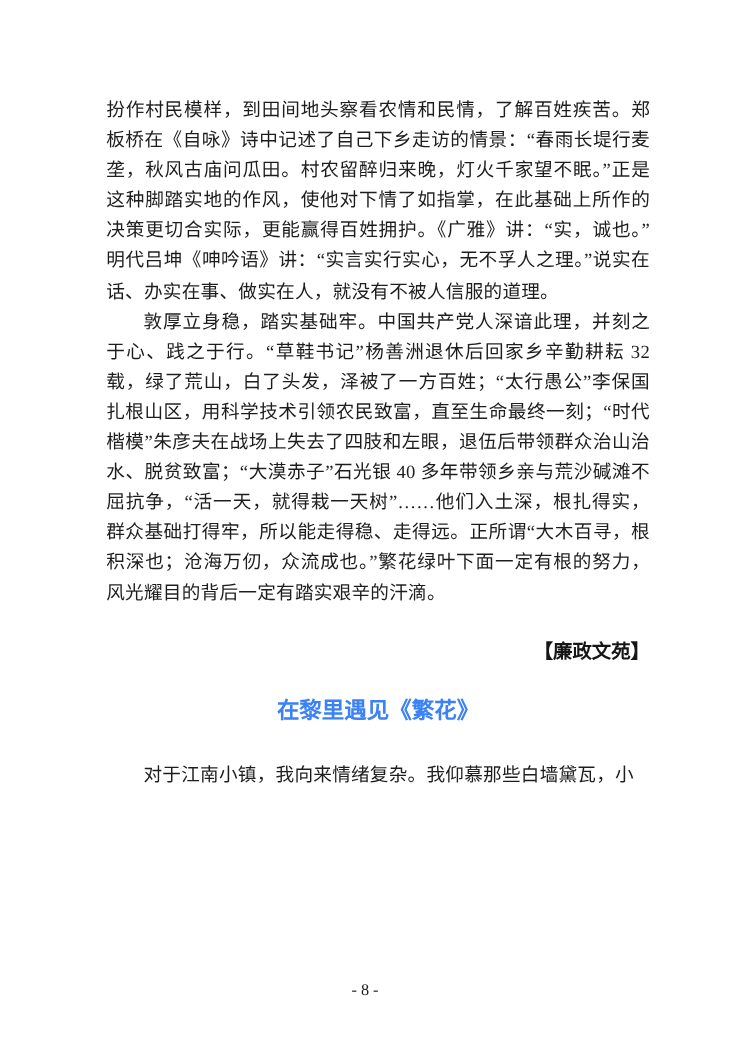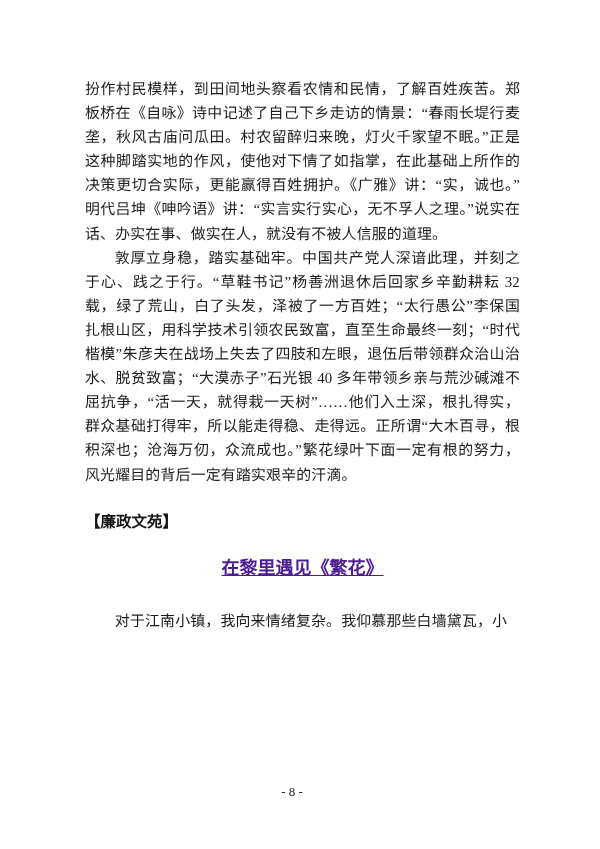--- a/index.html
+++ b/index.html
@@ -32,29 +32,29 @@
   }
   .content p.indent {
     text-indent: 2em;
   }
   .section-header {
     margin-top: 23px;
     font-size: 15.5px;
     line-height: 24px;
     font-weight: bold;
     color: #161616;
+    text-align: right;
   }
   .article-title {
     margin: 21px 0 0 0;
     font-size: 18px;
     line-height: 26px;
     font-weight: bold;
     text-align: center;
-    color: #4c1d95;
-    text-decoration: underline;
+    color: #3b82f6;
   }
   .article-para {
     margin-top: 28px !important;
   }
   .page-number {
     position: absolute;
     left: 0;
     top: 784px;
     width: 100%;
     text-align: center;

